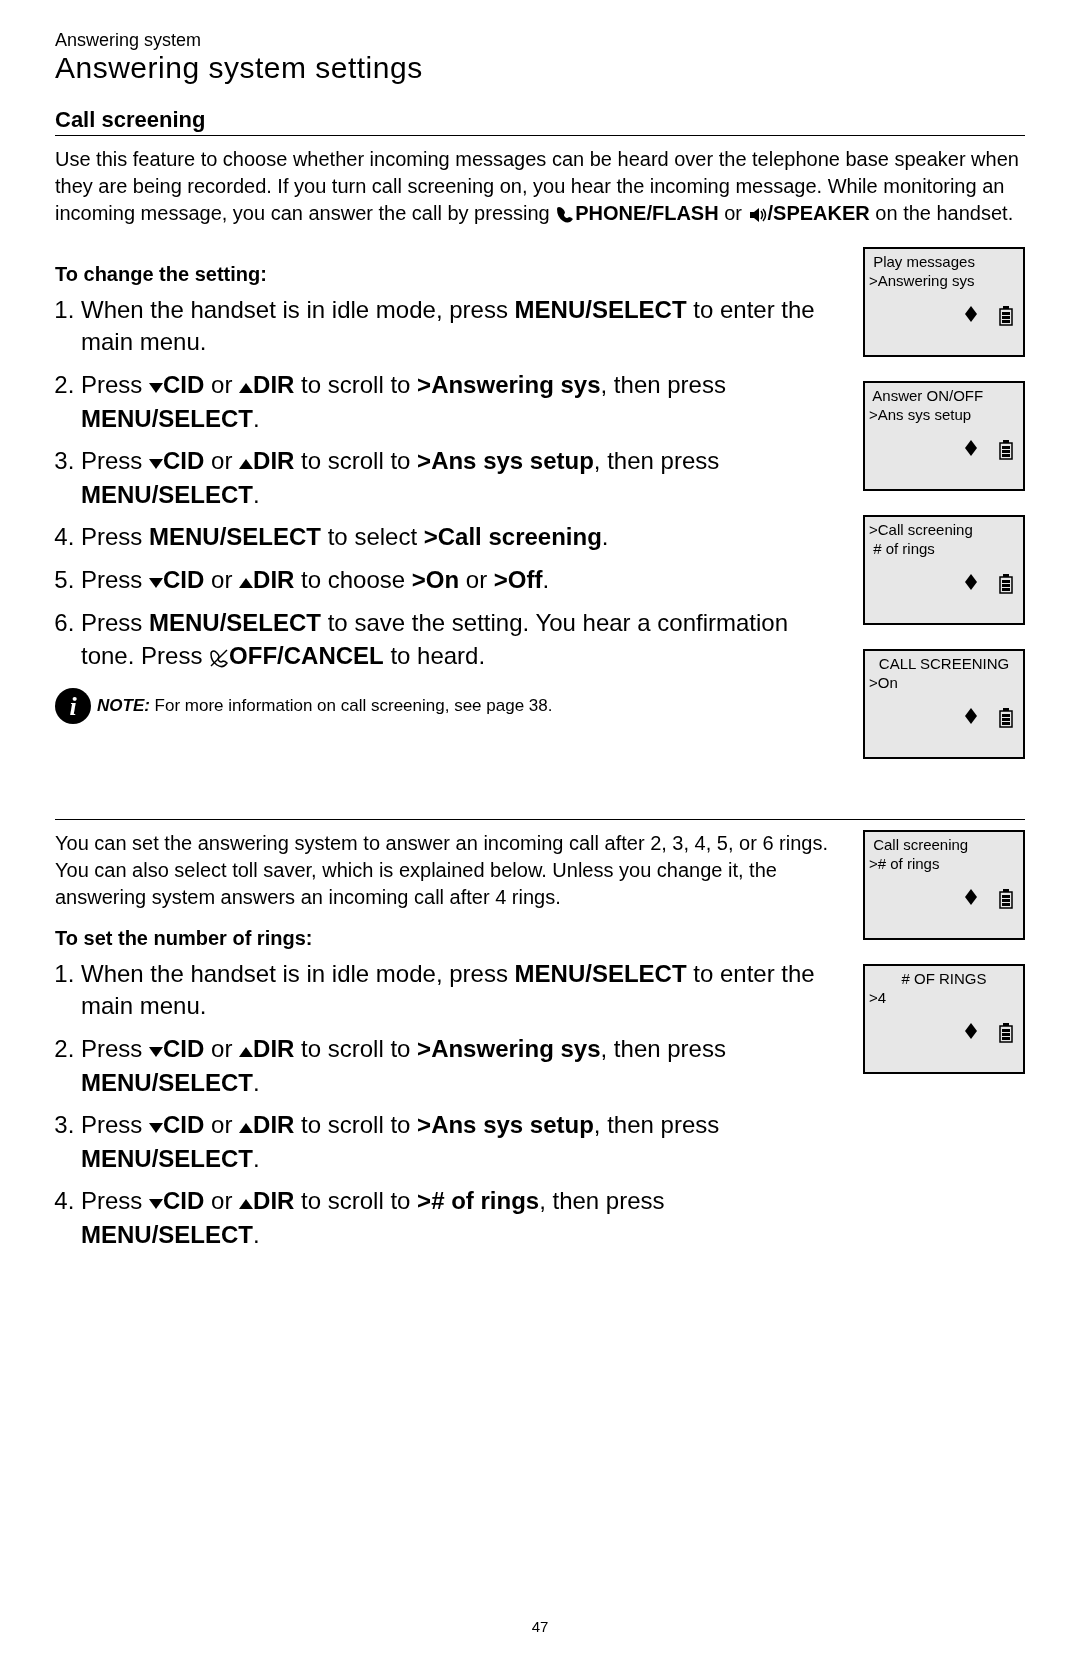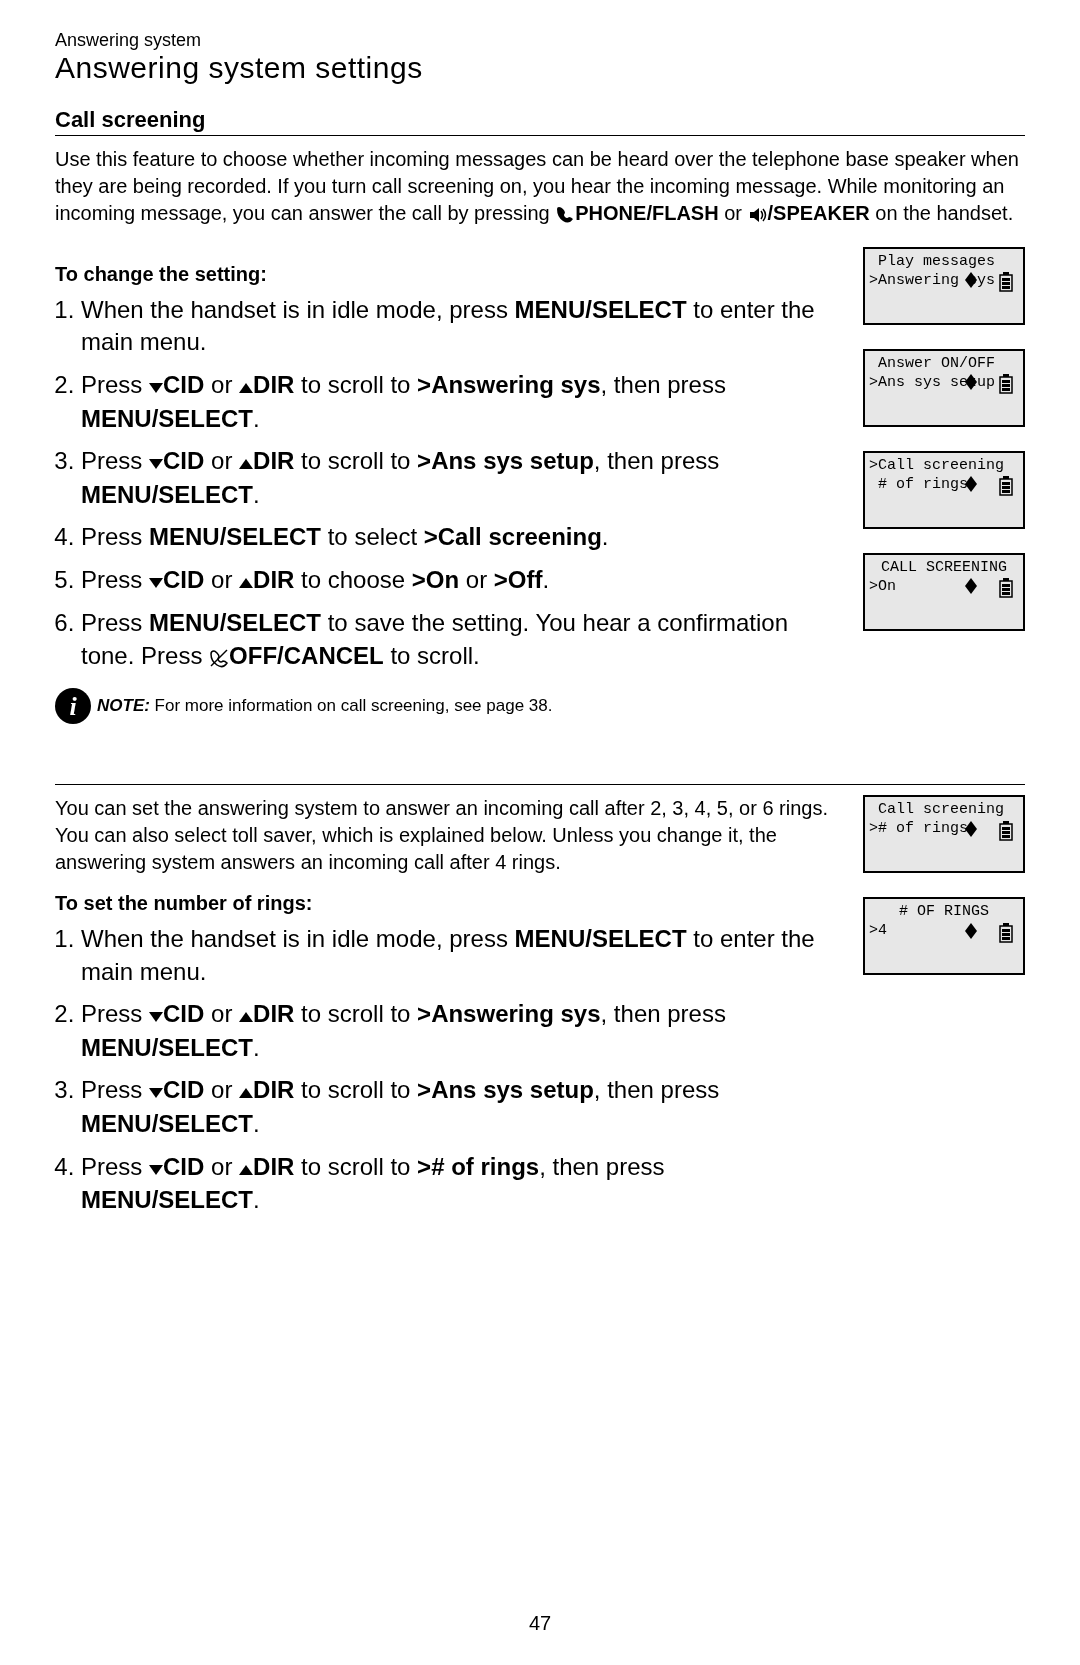--- a/index.html
+++ b/index.html
@@ -27,39 +27,39 @@
     width:36px;height:36px;border-radius:50%;
     background:#000;color:#fff;display:inline-flex;
     align-items:center;justify-content:center;
     font-family:"Times New Roman",serif;
     font-style:italic;font-weight:700;font-size:26px;
     flex:none;
   }
   .note-text{font-size:17px;}
   .lcd-col{width:162px;flex:none;display:flex;flex-direction:column;gap:24px;}
   .lcd{
-    width:162px;height:78px;
+    width:162px;height:110px;
     background:#e7e7e7;border:2px solid #000;
     box-sizing:border-box;
-    font-family:Liberation Mono, monospace;
+    font-family:Liberation Sans, sans-serif;
     font-size:15px;line-height:1.25;
     padding:4px 4px 4px 4px;
     position:relative;
   }
   .lcd .l1,.lcd .l2{white-space:pre;}
   .lcd .l1.ctr,.lcd .l2.ctr{text-align:center;}
   .lcd .icons{position:absolute;bottom:24px;left:0;right:0;display:flex;justify-content:flex-end;gap:22px;padding-right:10px;}
   .updown{display:inline-flex;flex-direction:column;align-items:center;gap:0;line-height:0.5;}
   .updown svg{width:12px;height:8px;}
   .batt svg{width:14px;height:20px;}
   b{font-weight:700;}
   .page-num{
     position:absolute;
     bottom:30px;left:0;right:0;
-    text-align:center;font-size:20px;
+    text-align:center;font-size:15px;
   }
   .tri{display:inline-block;vertical-align:middle;}
   .tri-down svg,.tri-up svg{width:14px;height:12px;vertical-align:middle;}
   .phone-icon svg{width:20px;height:20px;vertical-align:middle;}
 </style>
 </head>
 <body>
 
 <svg width="0" height="0" style="position:absolute">
   <defs>
@@ -157,21 +157,21 @@
           <span> or </span>
           <span class="tri tri-up"><svg viewBox="0 0 14 10">
                 <use href="#tri-up"></use>
               </svg></span><b><span>DIR</span></b>
           <span> to choose </span><b><span>&gt;On</span></b><span> or </span><b><span>&gt;Off</span></b><span>.</span>
         </li>
         <li>
           <span>Press </span><b><span>MENU/SELECT</span></b><span> to save the setting. You hear a confirmation tone. Press </span>
           <span class="phone-icon"><svg viewBox="0 0 20 20">
                 <use href="#cancel"></use>
-              </svg></span><b><span>OFF/CANCEL</span></b><span> to scroll.</span>
+              </svg></span><b><span>OFF/CANCEL</span></b><span> to heard.</span>
         </li>
       </ol>
 
       <div class="note-row">
         <span class="info-icon">i</span>
         <span class="note-text"><b><i><span>NOTE:</span></i></b><span> For more information on call screening, see page 38.</span></span>
       </div>
     </div>
 
     <div class="lcd-col">

